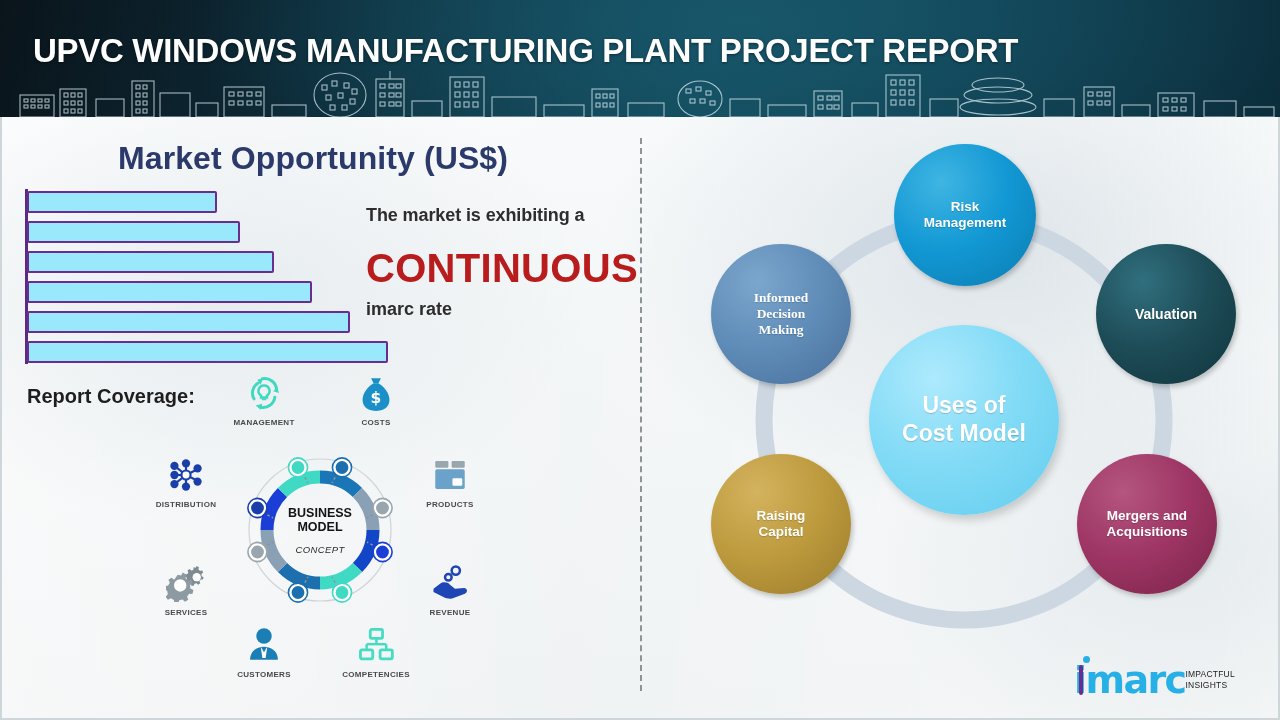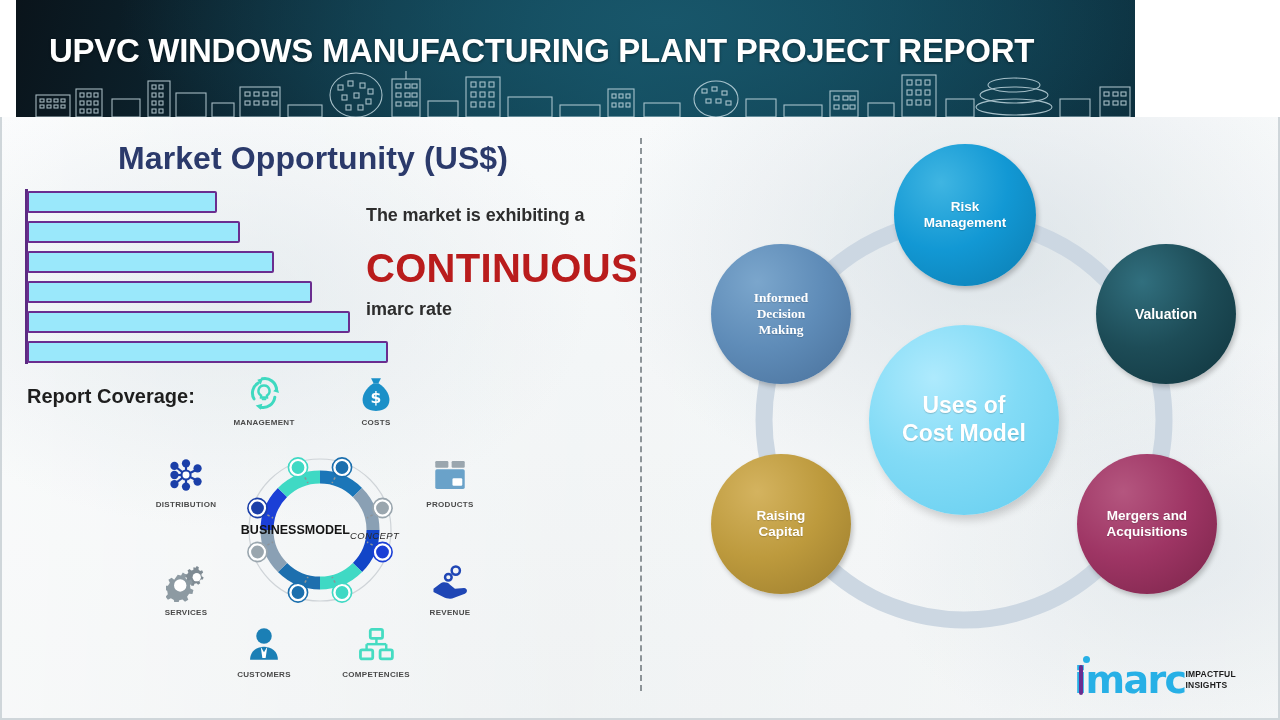--- a/index.html
+++ b/index.html
@@ -9,21 +9,21 @@
     font-family: "Liberation Sans", sans-serif;
     overflow: hidden; background: #ffffff;
   }
   #stage {
     position: relative; width: 1280px; height: 720px;
     background: #ffffff; overflow: hidden;
   }
 
   
   #header {
-    position: absolute; left: 16px; top: 0; width: 1119px; height: 117px;
+    position: absolute; left: 0; top: 0; width: 1280px; height: 117px;
     background:
       radial-gradient(ellipse 780px 300px at 58% 18%, #18566a 0%, rgba(24,86,106,0) 70%),
       linear-gradient(105deg, #0a141b 0%, #0d2b38 26%, #11495b 56%, #0e3b4c 78%, #0c2e3c 100%);
     overflow: hidden;
   }
   #header .skyline { position: absolute; left: 0; bottom: 0; width: 1280px; height: 58px; opacity: .92; }
   #header-title {
     position: absolute; left: 33px; top: 32px;
     font-size: 33px; font-weight: bold; letter-spacing: -0.3px;
     color: #ffffff; white-space: nowrap;
@@ -88,21 +88,21 @@
   #bm { position: absolute; left: 140px; top: 370px; width: 360px; height: 330px; }
   .bm-item { position: absolute; width: 96px; text-align: center; }
   .bm-item .ico { height: 46px; display: flex; align-items: center; justify-content: center; }
   .bm-item .cap {
     font-size: 8px; font-weight: bold; color: #4a4a4a; letter-spacing: .3px;
     margin-top: 2px; white-space: nowrap;
   }
   #donut-wrap { position: absolute; left: 100px; top: 80px; width: 160px; height: 160px; }
   #donut-center-text {
     position: absolute; left: 0; top: 0; width: 160px; height: 160px;
-    display: flex; flex-direction: row; align-items: center; justify-content: center;
+    display: flex; flex-direction: column; align-items: center; justify-content: center;
     pointer-events: none;
   }
   #donut-center-text .t1 { font-size: 12.5px; font-weight: bold; color: #141414; line-height: 1.12; }
   #donut-center-text .t2 { font-size: 9.5px; color: #2a2a2a; letter-spacing: .4px; margin-top: 10px; font-style: italic; }
 
   
   #uses { position: absolute; left: 640px; top: 117px; width: 640px; height: 603px; }
   .node {
     position: absolute; border-radius: 50%;
     display: flex; align-items: center; justify-content: center;
@@ -113,21 +113,21 @@
   .node span { display: block; text-shadow: 0 1px 1px rgba(0,0,0,.18); }
 
   #ring-svg { position: absolute; left: 0; top: 0; }
 
   #logo { position: absolute; left: 1074px; top: 663px; display: flex; align-items: center; }
   #logo .word {
     font-size: 38px; font-weight: bold; color: #27b0e6; letter-spacing: -1.6px;
     line-height: .9; font-family: "DejaVu Sans", sans-serif;
   }
   #logo .bar { width: 3px; height: 30px; background: #1b1b1b; margin: 0 5px 0 3px; }
-  #logo .tag { font-size: 8.5px; font-weight: bold; color: #1b1b1b; line-height: 1.25; letter-spacing: .2px; }
+  #logo .tag { font-size: 8.5px; font-weight: normal; color: #1b1b1b; line-height: 1.25; letter-spacing: .2px; }
   #logo .dot {
     position: absolute; left: 9px; top: -7px; width: 7px; height: 7px;
     border-radius: 50%; background: #27b0e6;
   }
 </style>
 </head>
 <body>
 
 <div id="stage">
 

